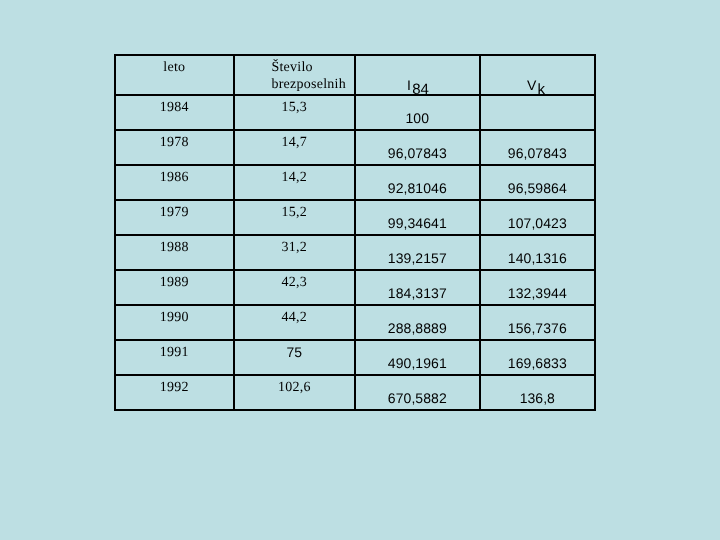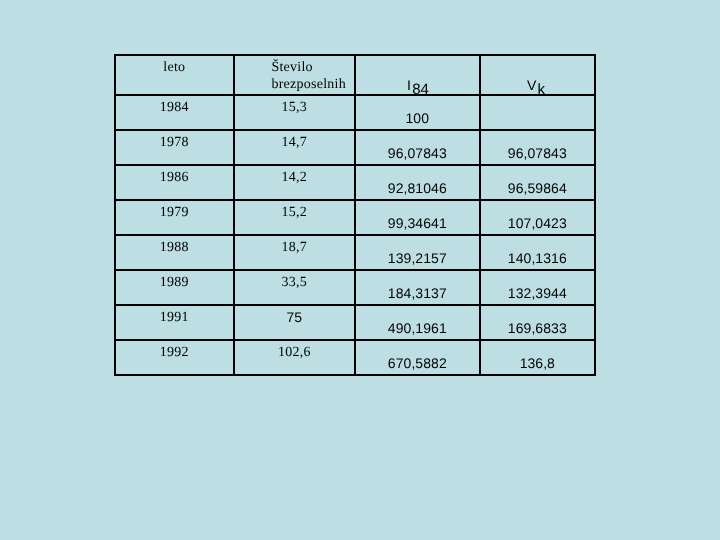--- a/index.html
+++ b/index.html
@@ -127,29 +127,35 @@
           <td class="cell-sans">96,59864</td>
         </tr>
         <tr class="body-row">
           <td class="cell-serif">1979</td>
           <td class="cell-serif">15,2</td>
           <td class="cell-sans">99,34641</td>
           <td class="cell-sans">107,0423</td>
         </tr>
         <tr class="body-row">
           <td class="cell-serif">1988</td>
-          <td class="cell-serif">18,7</td>
+          <td class="cell-serif">31,2</td>
           <td class="cell-sans">139,2157</td>
           <td class="cell-sans">140,1316</td>
         </tr>
         <tr class="body-row">
           <td class="cell-serif">1989</td>
-          <td class="cell-serif">33,5</td>
+          <td class="cell-serif">42,3</td>
           <td class="cell-sans">184,3137</td>
           <td class="cell-sans">132,3944</td>
+        </tr>
+        <tr class="body-row">
+          <td class="cell-serif">1990</td>
+          <td class="cell-serif">44,2</td>
+          <td class="cell-sans">288,8889</td>
+          <td class="cell-sans">156,7376</td>
         </tr>
         <tr class="body-row">
           <td class="cell-serif">1991</td>
           <td class="cell-sans font-override-top">75</td>
           <td class="cell-sans">490,1961</td>
           <td class="cell-sans">169,6833</td>
         </tr>
         <tr class="body-row">
           <td class="cell-serif">1992</td>
           <td class="cell-serif">102,6</td>

